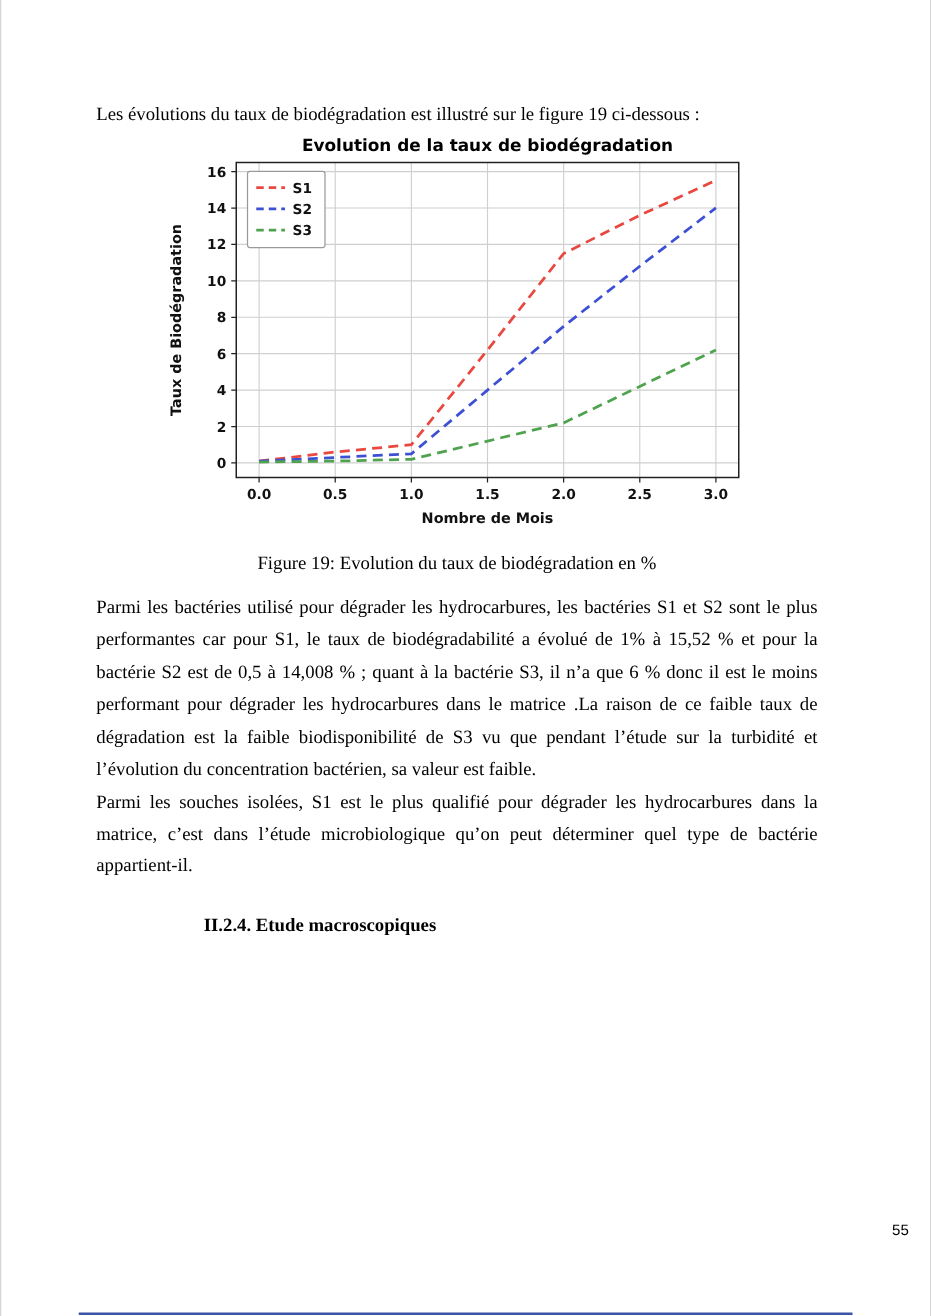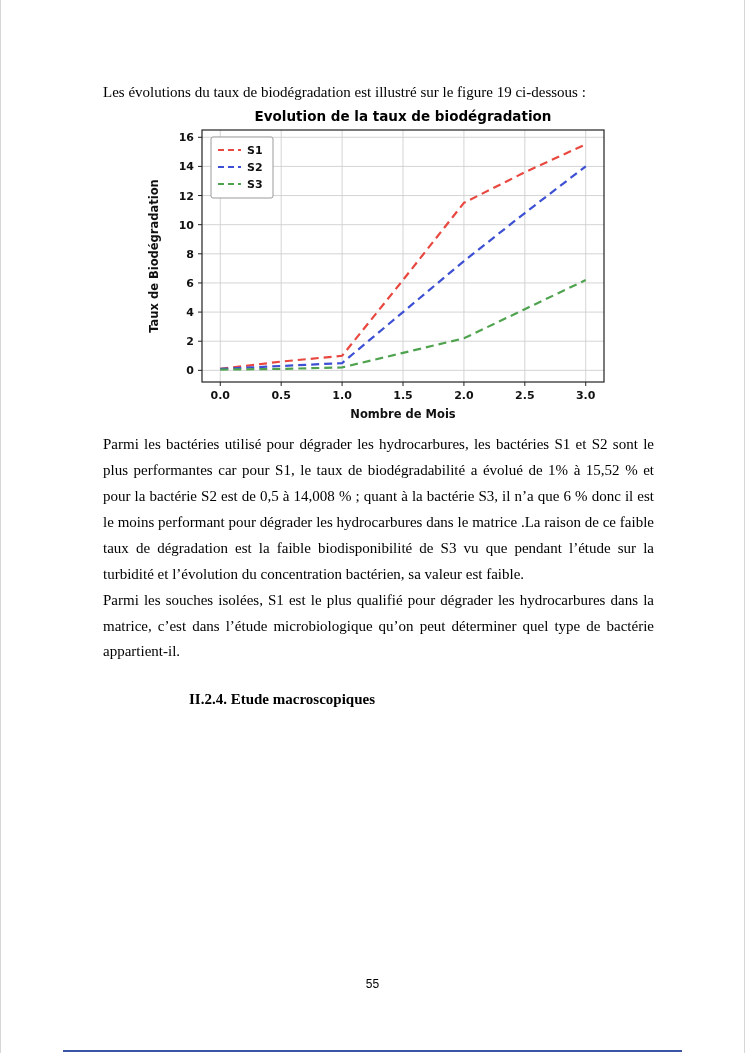--- a/index.html
+++ b/index.html
@@ -9,21 +9,21 @@
     margin:0 auto;
     background:#ffffff;
     border-left:1px solid #d6d6d6;
     border-right:1px solid #d6d6d6;
     box-sizing:border-box;
     font-family:"Liberation Serif", serif;
     color:#000;
     overflow:hidden;
   }
   .content{
-    padding:80px 90px 0 102px;
+    padding:80px 90px 0 76px;
   }
   p.body-text{
     margin:0;
     font-size:15px;
     line-height:1.73;
     text-align:justify;
   }
   .intro{margin-bottom:14px;}
   figure.fig{
     margin:0;
@@ -36,22 +36,22 @@
     text-align:center;
   }
   h3.section-heading{
     font-size:15px;
     font-weight:bold;
     margin:26px 0 2px 86px;
   }
   .page-number{
     position:absolute;
     bottom:62px;
-    left:0;right:0;
-    text-align:center;
+    left:0;right:17px;
+    text-align:right;
     font-family:"Liberation Sans", sans-serif;
     font-size:12px;
   }
   .footer-rule{
     position:absolute;
     bottom:1px;
     left:62px;right:62px;
     height:2px;
     background:#3d55a5;
   }
@@ -126,20 +126,21 @@
           <text x="259" y="312" text-anchor="middle" class="clabel">Nombre de Mois</text>
           <text text-anchor="middle" class="clabel" transform="translate(14 150) rotate(-90)">Taux de Biodégradation</text>
           <rect x="67" y="31" width="62" height="61" fill="#ffffff" stroke="#9a9a9a" stroke-width="1" rx="2"></rect>
           <line x1="74" y1="44" x2="97" y2="44" stroke="#e8483f" stroke-width="2.2" stroke-dasharray="6 4"></line>
           <text x="103" y="48" class="tick">S1</text>
           <line x1="74" y1="61" x2="97" y2="61" stroke="#3d50d3" stroke-width="2.2" stroke-dasharray="6 4"></line>
           <text x="103" y="65" class="tick">S2</text>
           <line x1="74" y1="78" x2="97" y2="78" stroke="#4fa34f" stroke-width="2.2" stroke-dasharray="6 4"></line>
           <text x="103" y="82" class="tick">S3</text>
         </svg>
+      <figcaption>Figure 19: Evolution du taux de biodégradation en %</figcaption>
     </figure>
 
     <p class="body-text">Parmi les bactéries utilisé pour dégrader les hydrocarbures, les bactéries S1 et S2 sont le plus performantes  car  pour S1, le  taux de biodégradabilité a évolué de 1% à 15,52 % et pour  la bactérie S2 est de 0,5 à 14,008 % ; quant à la bactérie S3, il n’a que 6 % donc il est le moins performant pour dégrader les hydrocarbures dans le matrice .La raison de ce faible taux de dégradation est la faible biodisponibilité de S3 vu que pendant l’étude sur la turbidité et l’évolution du concentration bactérien, sa valeur est faible.</p>
 
     <p class="body-text">Parmi les souches isolées, S1 est le plus qualifié pour dégrader les hydrocarbures dans la matrice, c’est dans l’étude microbiologique qu’on peut déterminer   quel type de bactérie appartient-il.</p>
 
     <h3 class="section-heading">II.2.4. Etude macroscopiques</h3>
 
 
   </div>

